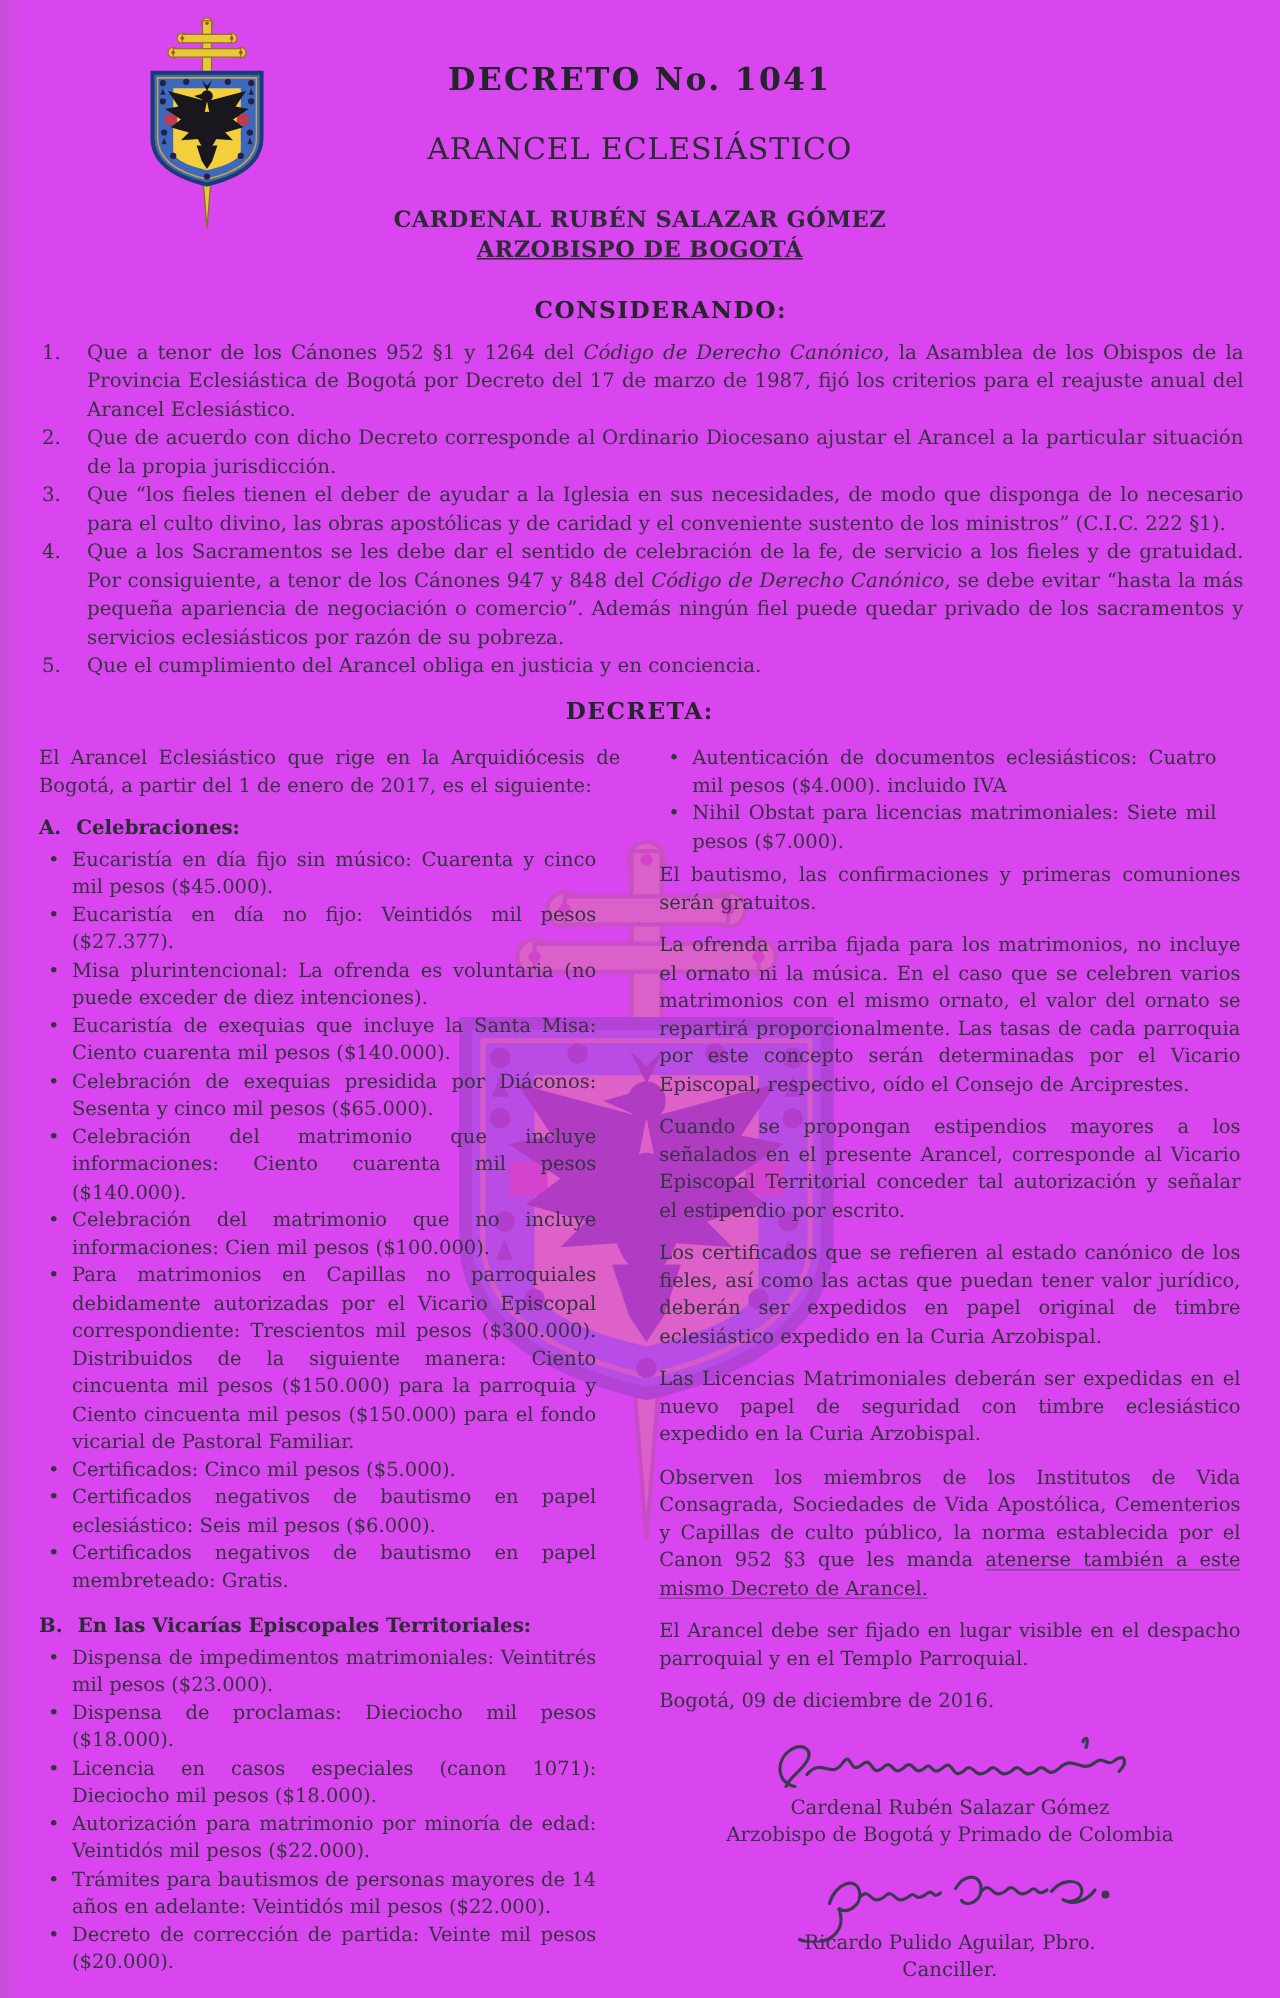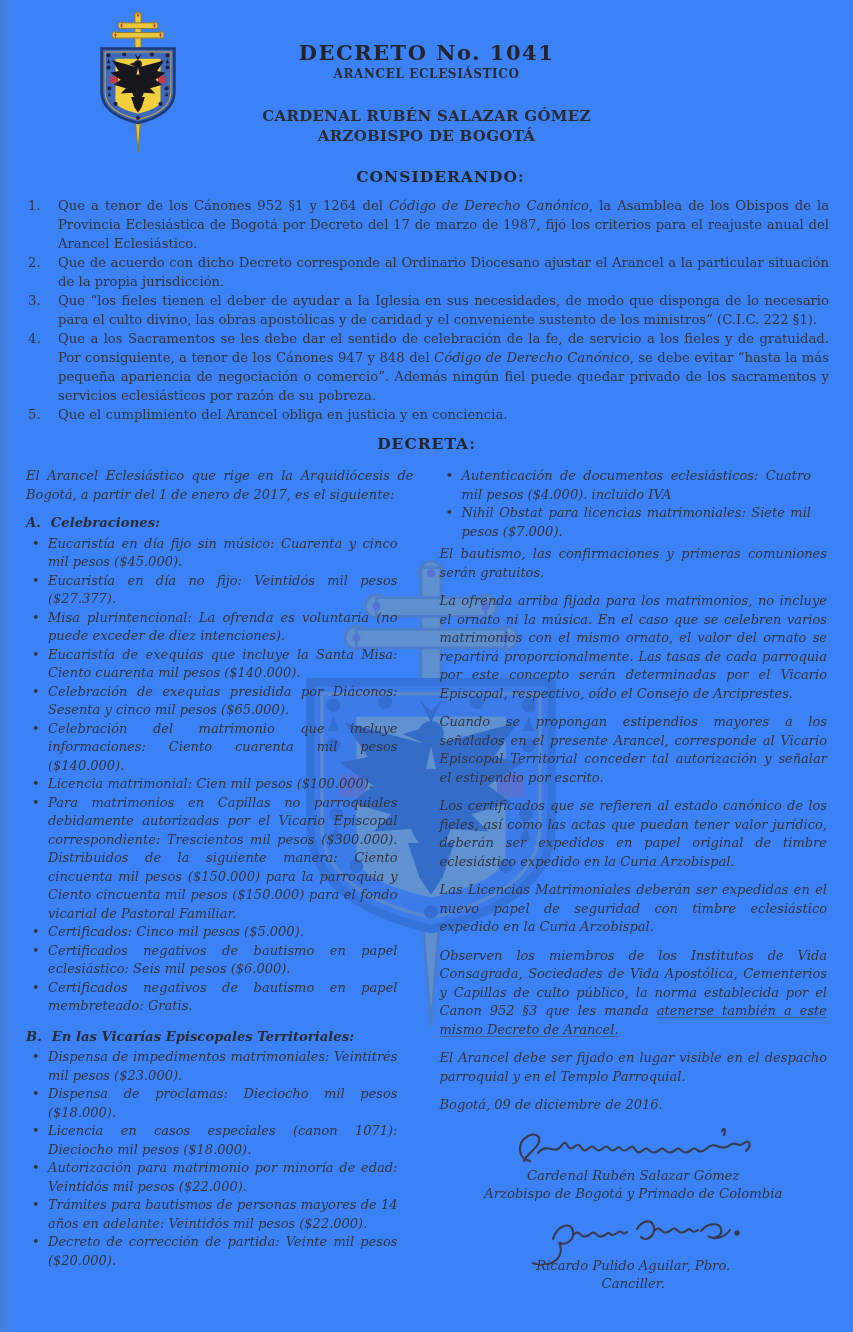--- a/index.html
+++ b/index.html
@@ -1,46 +1,46 @@
 <!DOCTYPE html>
 <html><head>
 <meta charset="utf-8">
 <style>
   html,body{margin:0;padding:0;background:#e9e9e9;}
   .page{
     position:relative;width:853px;height:1332px;margin:0 auto;
-    background:#3b82f6;color:#34343f;overflow:hidden;
+    background:#d946ef;color:#34343f;overflow:hidden;
     font-family:"DejaVu Serif", serif;
   }
   .edge-noise{
     position:absolute;left:0;top:0;width:16px;height:100%;
     background:linear-gradient(90deg,rgba(120,120,120,.18),rgba(120,120,120,0));
     pointer-events:none;
   }
   
   .crest{position:absolute;left:86px;top:8px;width:104px;height:152px;}
   .hdr{padding-top:40px;text-align:center;}
   .doc-title{
     font-size:21px;font-weight:bold;letter-spacing:1.5px;color:#24242c;
     font-family:"DejaVu Serif", serif;
   }
-  .doc-subtitle{margin-top:2px;font-size:12px;font-weight:bold;letter-spacing:.6px;color:#2b2b34;}
+  .doc-subtitle{margin-top:22px;font-size:20px;font-weight:normal;letter-spacing:.6px;color:#2b2b34;}
   .doc-author{margin-top:26px;font-size:15px;font-weight:bold;color:#2b2b34;letter-spacing:.3px;}
-  .doc-author2{margin-top:2px;font-size:15px;font-weight:bold;color:#2b2b34;letter-spacing:.3px;}
+  .doc-author2{margin-top:2px;font-size:15px;font-weight:bold;color:#2b2b34;letter-spacing:.3px;text-decoration:underline;}
   
   .sec-title{margin-top:22px;text-align:center;font-size:15.5px;font-weight:bold;letter-spacing:1px;color:#24242c;padding-left:28px;}
   .c-list{margin:10px 24px 0 28px;}
   .c-item{display:flex;font-size:13.2px;line-height:19px;}
   .c-item .num{flex:none;width:30px;}
   .c-item .body{flex:1;text-align:justify;}
   .c-item .body i{font-style:italic;}
   
   .decreta-title{margin-top:10px;text-align:center;font-size:15.5px;font-weight:bold;letter-spacing:1px;color:#24242c;}
   .cols{position:relative;display:flex;gap:26px;margin:14px 26px 0 26px;z-index:1;}
-  .col{flex:1;font-size:13px;line-height:18.5px;font-style:italic;}
+  .col{flex:1;font-size:13px;line-height:18.5px;}
   .col p{margin:0 0 10px 0;text-align:justify;}
   .intro{margin-bottom:16px;}
   .sec-head{display:flex;gap:10px;font-weight:bold;font-size:13.2px;margin:4px 0 2px 0;color:#2b2b34;}
   ul.blist{list-style:none;margin:0 16px 4px 0;padding:0;}
   .b-item{position:relative;padding-left:22px;text-align:justify;margin:0;}
   .b-item .marker{position:absolute;left:6px;top:0;}
   .b-item .marker::before{content:"\2022";font-size:13px;}
   .gap-top{margin-top:12px;}
   .u-part{text-decoration:underline;text-decoration-color:rgba(70,70,90,.55);text-underline-offset:2px;}
   .date-line{margin-top:14px;text-align:left;}
@@ -172,21 +172,21 @@
         <span>A.</span>
         <span>Celebraciones:</span>
       </div>
       <ul class="blist">
         <li class="b-item"><span class="marker"></span><span>Eucaristía en día fijo sin músico: Cuarenta y cinco mil pesos ($45.000).</span></li>
         <li class="b-item"><span class="marker"></span><span>Eucaristía en día no fijo: Veintidós mil pesos ($27.377).</span></li>
         <li class="b-item"><span class="marker"></span><span>Misa plurintencional: La ofrenda es voluntaria (no puede exceder de diez intenciones).</span></li>
         <li class="b-item"><span class="marker"></span><span>Eucaristía de exequias que incluye la Santa Misa: Ciento cuarenta mil pesos ($140.000).</span></li>
         <li class="b-item"><span class="marker"></span><span>Celebración de exequias presidida por Diáconos: Sesenta y cinco mil pesos ($65.000).</span></li>
         <li class="b-item"><span class="marker"></span><span>Celebración del matrimonio que incluye informaciones: Ciento cuarenta mil pesos ($140.000).</span></li>
-        <li class="b-item"><span class="marker"></span><span>Licencia matrimonial: Cien mil pesos ($100.000).</span></li>
+        <li class="b-item"><span class="marker"></span><span>Celebración del matrimonio que no incluye informaciones: Cien mil pesos ($100.000).</span></li>
         <li class="b-item"><span class="marker"></span><span>Para matrimonios en Capillas no parroquiales debidamente autorizadas por el Vicario Episcopal correspondiente: Trescientos mil pesos ($300.000). Distribuidos de la siguiente manera: Ciento cincuenta mil pesos ($150.000) para la parroquia y Ciento cincuenta mil pesos ($150.000) para el fondo vicarial de Pastoral Familiar.</span></li>
         <li class="b-item"><span class="marker"></span><span>Certificados: Cinco mil pesos ($5.000).</span></li>
         <li class="b-item"><span class="marker"></span><span>Certificados negativos de bautismo en papel eclesiástico: Seis mil pesos ($6.000).</span></li>
         <li class="b-item"><span class="marker"></span><span>Certificados negativos de bautismo en papel membreteado: Gratis.</span></li>
       </ul>
 
       <div class="sec-head gap-top">
         <span>B.</span>
         <span>En las Vicarías Episcopales Territoriales:</span>
       </div>

